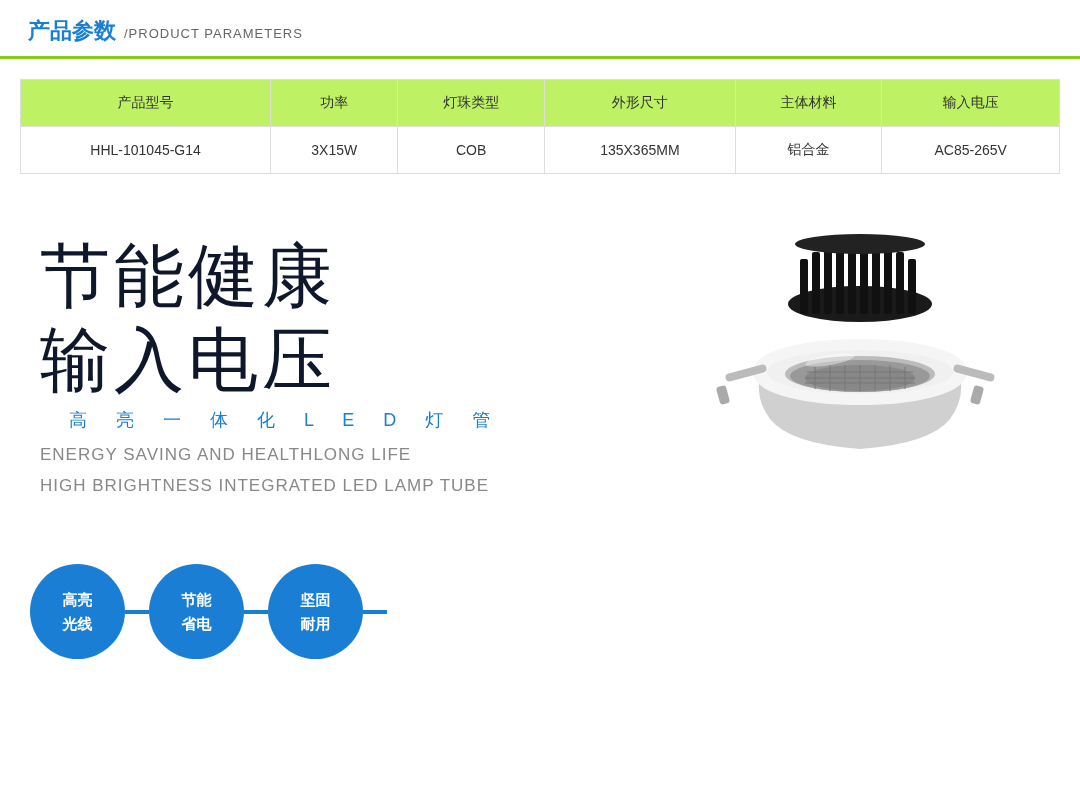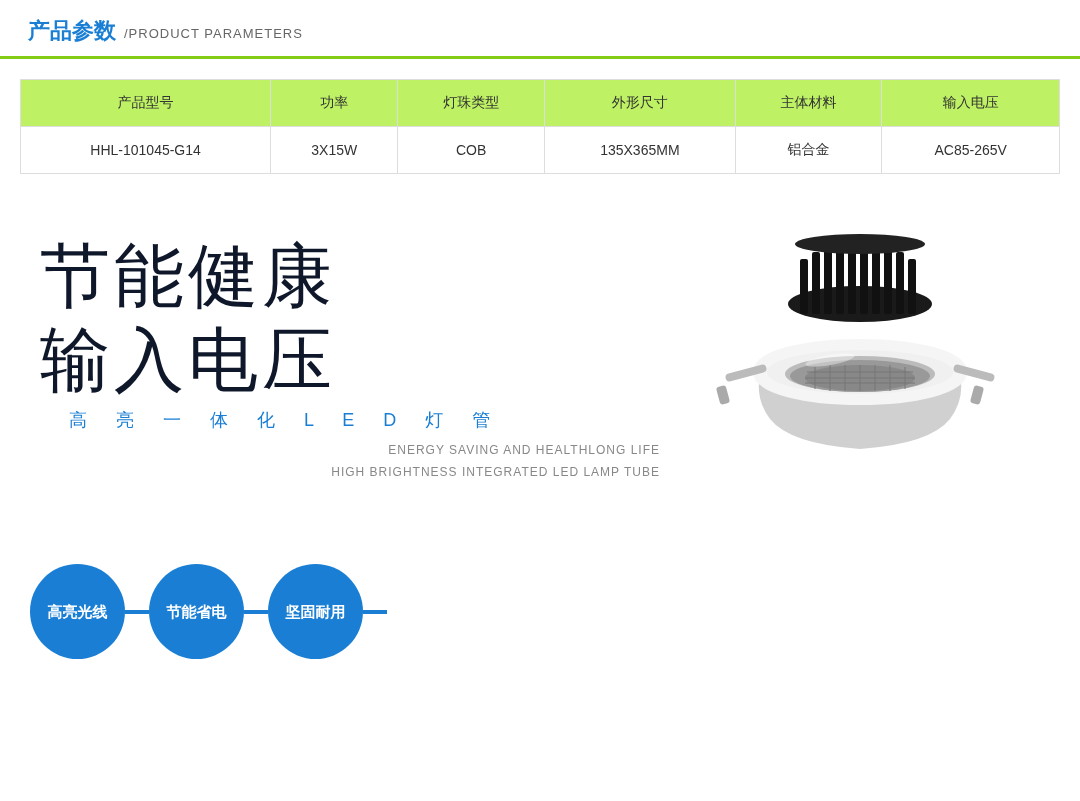--- a/index.html
+++ b/index.html
@@ -89,26 +89,25 @@
     .banner-subtitle-zh {
       font-size: 18px;
       color: #1a7fd4;
       letter-spacing: 12px;
       margin-top: 6px;
       font-weight: normal;
       margin-left: 29px;
     }
 
     .banner-subtitle-en {
-      font-size: 12px;
+      font-size: 17px;
       color: #888;
       letter-spacing: 1px;
       margin-top: 8px;
       line-height: 1.8;
-      text-align: right;
     }
 
     
     .product-image-area {
       width: 400px;
       position: relative;
       display: flex;
       align-items: center;
       justify-content: center;
     }
@@ -133,21 +132,21 @@
       gap: 0;
       margin-top: 10px;
     }
 
     .badge-item {
       width: 95px;
       height: 95px;
       border-radius: 50%;
       background: #1a7fd4;
       display: flex;
-      flex-direction: row;
+      flex-direction: column;
       align-items: center;
       justify-content: center;
       color: #fff;
       font-size: 15px;
       font-weight: bold;
       line-height: 1.6;
     }
 
     .badge-line {
       width: 24px;

